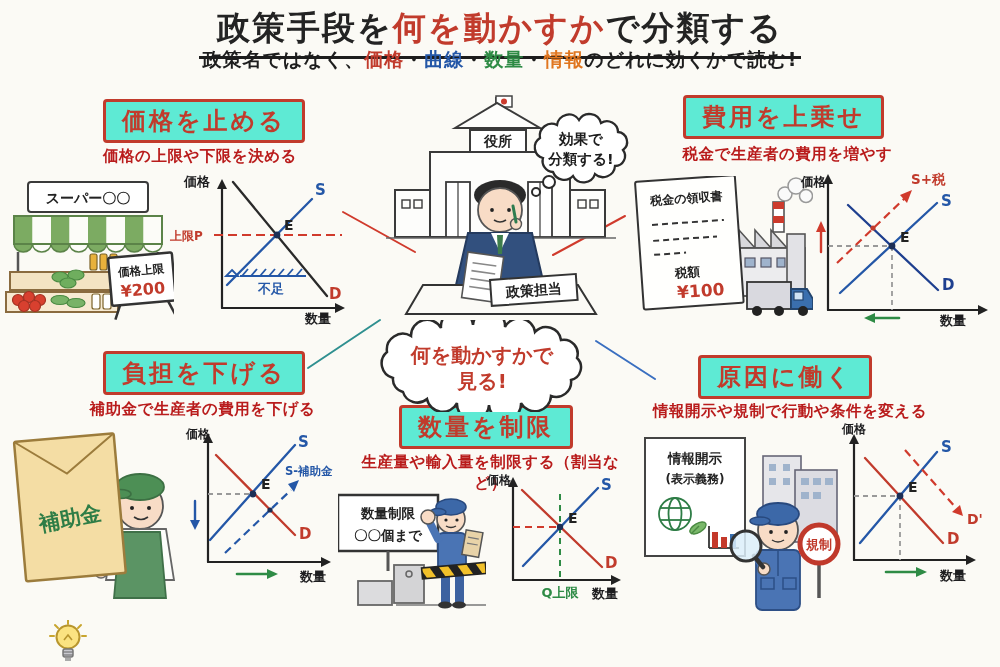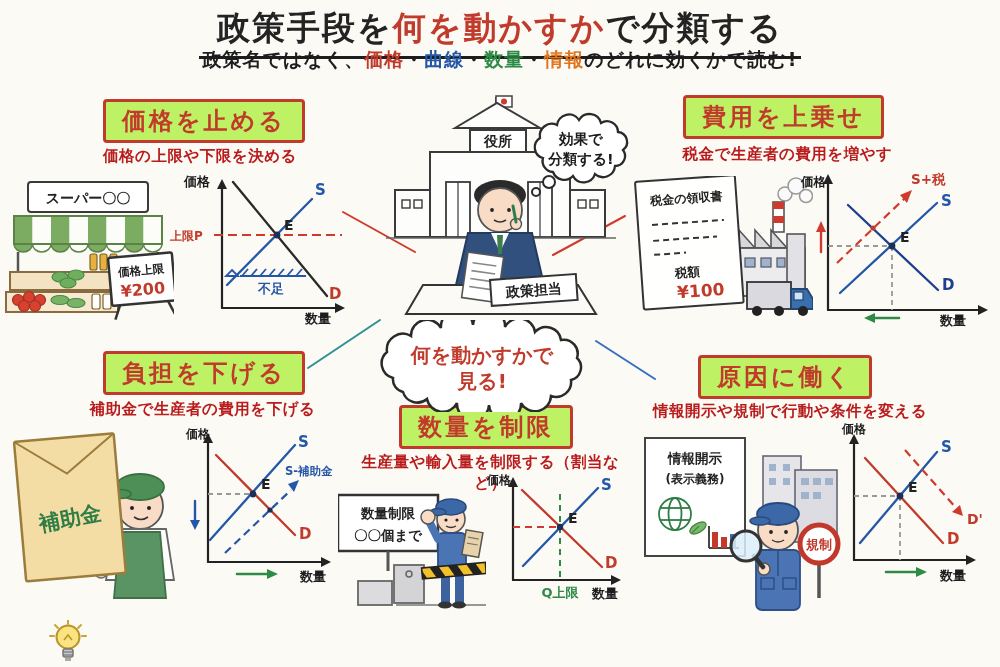--- a/index.html
+++ b/index.html
@@ -10,21 +10,21 @@
   body{font-family:"DejaVu Sans","Liberation Sans",sans-serif;background:#e9e9e9;}
   #canvas{position:relative;width:1000px;height:667px;background:var(--paper);overflow:hidden;}
   .abs{position:absolute;}
   svg text{font-family:"DejaVu Sans","Liberation Sans",sans-serif;}
   .title-wrap{position:absolute;top:6px;left:0;width:1000px;text-align:center;}
   .main-title{display:inline-block;font-size:33px;font-weight:bold;letter-spacing:2px;color:var(--ink);
     border-bottom:3px solid #1d1d1d;padding:0 18px 5px 18px;text-align:center;}
   .main-title .hl{color:var(--red);}
   .subtitle{position:absolute;top:47px;left:0;width:1000px;text-align:center;font-size:19px;font-weight:bold;color:#1d1d1d;letter-spacing:1px;}
   .t-red{color:var(--red);} .t-blue{color:var(--blue);} .t-green{color:var(--green);} .t-orange{color:var(--orange);}
-  .heading-box{position:absolute;border:3px solid var(--red);border-radius:4px;background:#bef264;
+  .heading-box{position:absolute;border:3px solid var(--red);border-radius:4px;background:#5eead4;
     color:var(--red);font-size:24px;font-weight:bold;letter-spacing:3px;padding:3px 16px;text-align:center;}
   .desc{position:absolute;font-size:15.5px;font-weight:bold;color:#b91c1c;text-align:center;letter-spacing:0.5px;}
   .footer-note{position:absolute;top:630px;left:100px;width:880px;font-size:16.5px;font-weight:bold;color:#171717;letter-spacing:0.5px;}
 </style>
 </head>
 <body>
 
 <div id="canvas">
 
   <svg class="abs" style="left:0;top:0;" width="1000" height="667">

